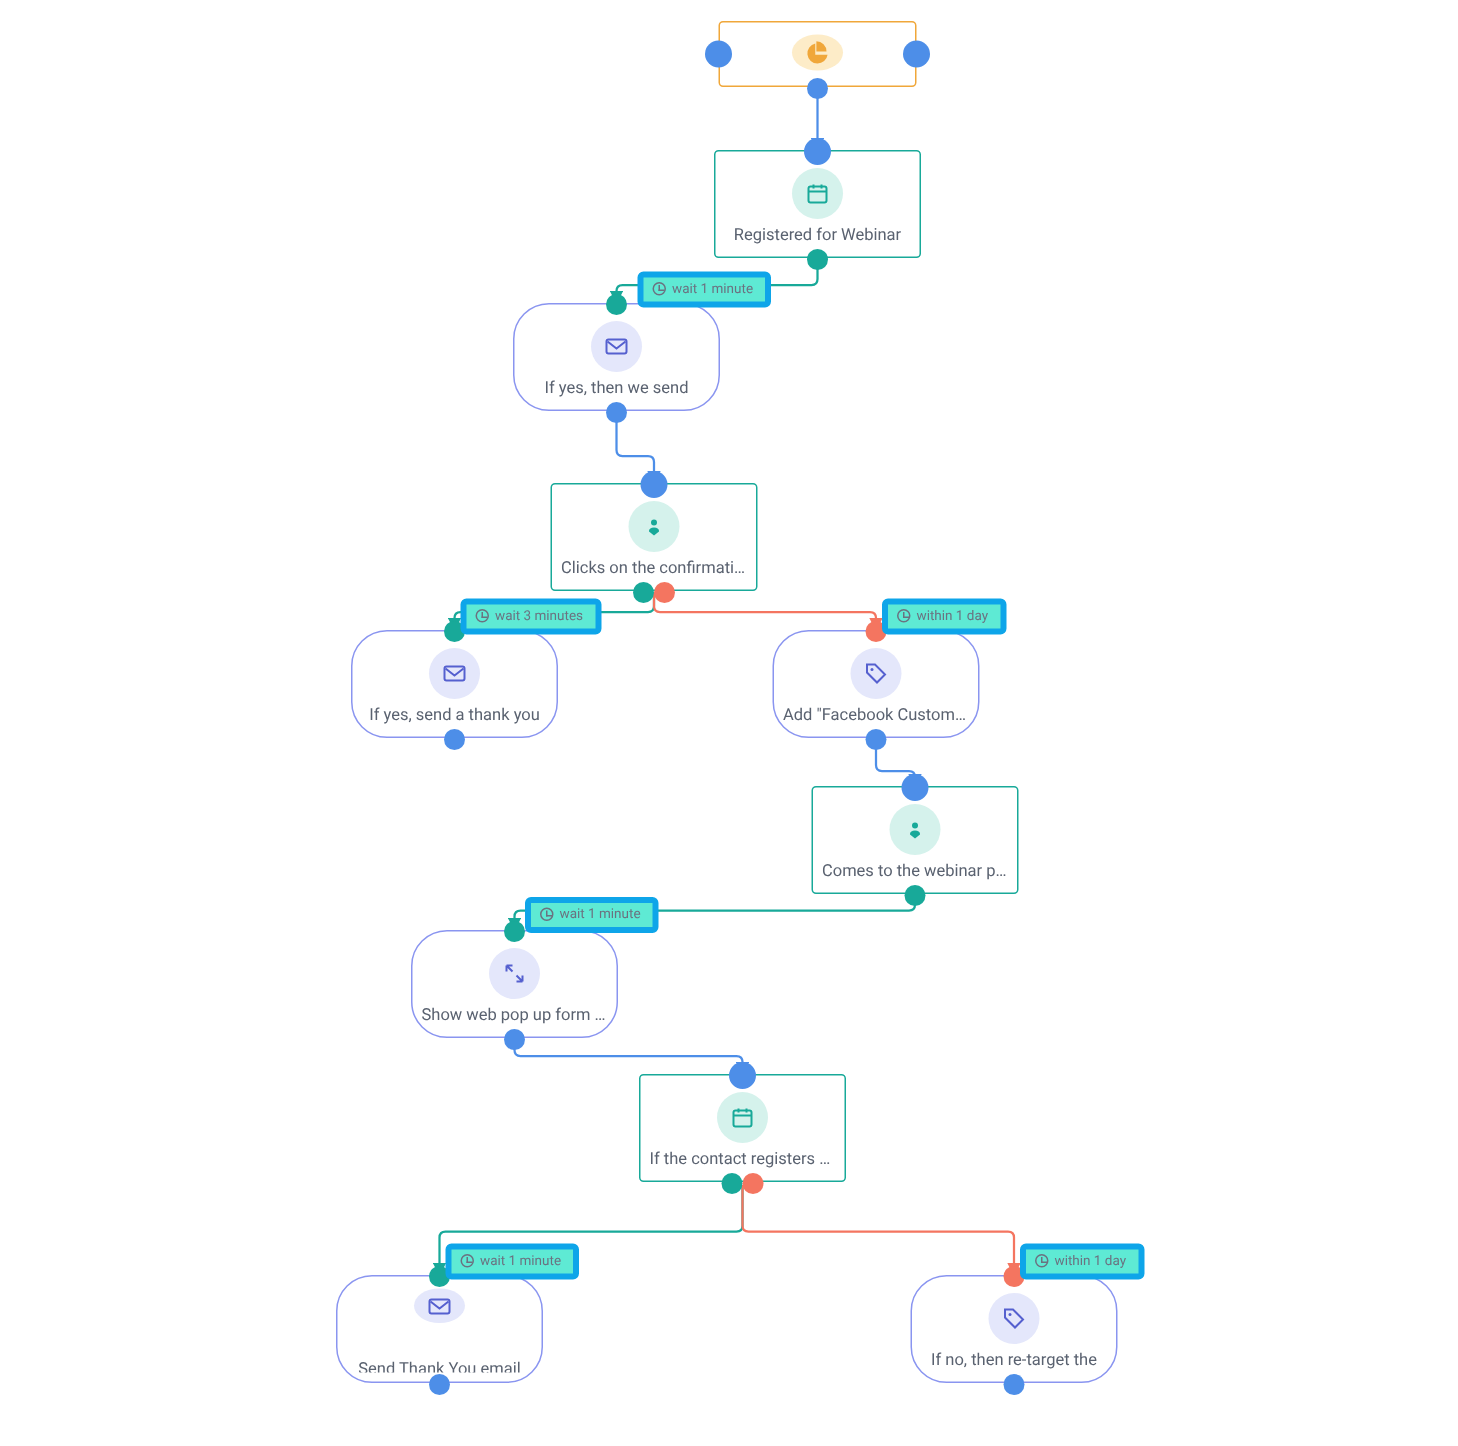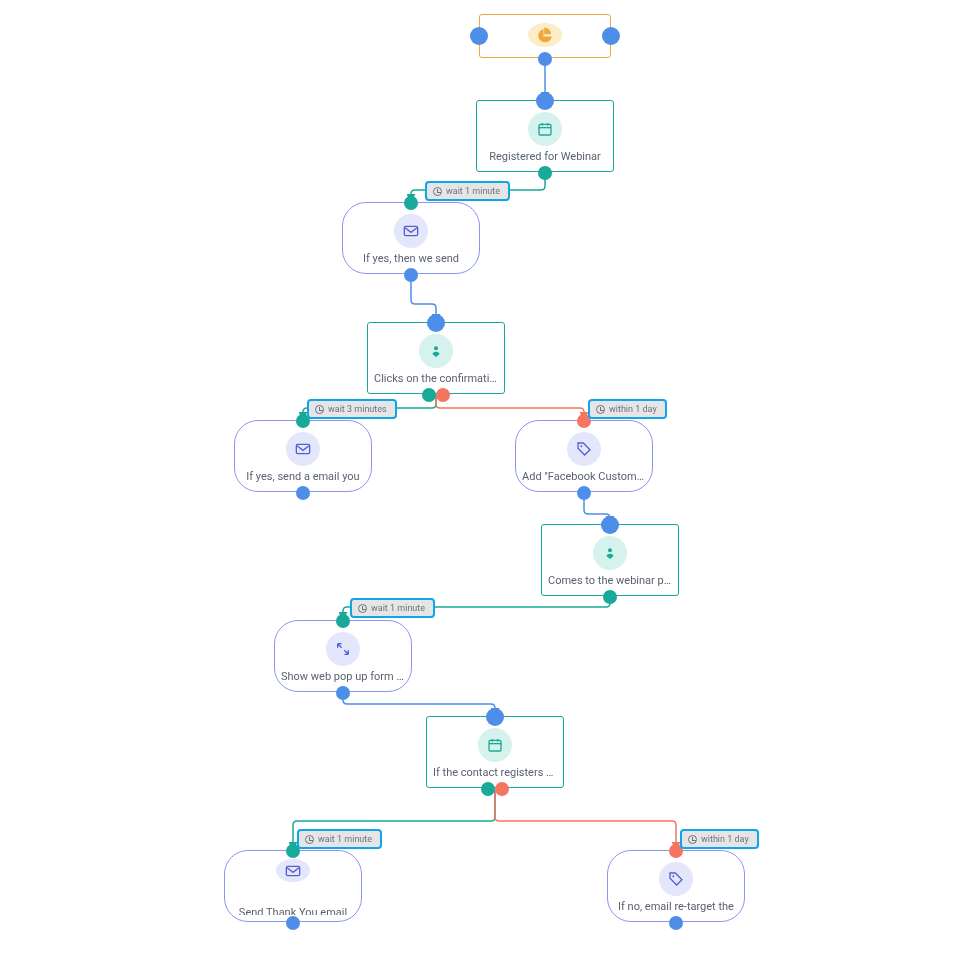--- a/index.html
+++ b/index.html
@@ -67,28 +67,28 @@
     height: 14px;
     border-radius: 50%;
     pointer-events: none;
   }
   .dot.big { width: 18px; height: 18px; }
   .dot.blue { background: #4d8ee8; }
   .dot.green { background: #18a999; }
   .dot.red { background: #f47560; }
   .pill {
     position: absolute;
-    background: #e5e5e5;
-    border: 2px solid #0ea5e9;
+    background: #5eead4;
+    border: 4px solid #0ea5e9;
     border-radius: 4px;
     font-size: 9px;
     color: #6b7280;
     padding: 3px 8px 3px 6px;
     display: flex;
-    align-items: center;
+    align-items: flex-start;
     gap: 4px;
     white-space: nowrap;
   }
   .pill .clock {
     width: 9px; height: 9px;
     border: 1px solid #6b7280;
     border-radius: 50%;
     position: relative;
   }
   .pill .clock::after {
@@ -193,21 +193,21 @@
 <div class="dot green" style="left:422px; top:388px;"></div>
 <div class="dot red" style="left:436px; top:388px;"></div>
 
 <div class="node action" style="left:234px; top:420px; width:138px; height:72px;">
   <div class="icon-wrap">
     <svg width="16" height="14" viewBox="0 0 24 20">
           <rect x="2" y="3" width="20" height="14" rx="2" fill="none" stroke="#5560cf" stroke-width="2"></rect>
           <path d="M3 5l9 7 9-7" fill="none" stroke="#5560cf" stroke-width="2"></path>
         </svg>
   </div>
-  <div class="label">If yes, send a email you</div>
+  <div class="label">If yes, send a thank you</div>
 </div>
 <div class="dot green" style="left:296px; top:414px;"></div>
 <div class="dot blue" style="left:296px; top:486px;"></div>
 <div class="pill" style="left:307px; top:399px;">
   <span class="clock"></span>
   <span>wait 3 minutes</span>
 </div>
 
 <div class="node action" style="left:515px; top:420px; width:138px; height:72px;">
   <div class="icon-wrap">
@@ -283,21 +283,21 @@
   <span>wait 1 minute</span>
 </div>
 
 <div class="node action" style="left:607px; top:850px; width:138px; height:72px;">
   <div class="icon-wrap">
     <svg width="16" height="16" viewBox="0 0 24 24">
           <path d="M3 3h8l10 10-8 8L3 11V3z" fill="none" stroke="#5560cf" stroke-width="2"></path>
           <circle cx="8" cy="8" r="1.5" fill="#5560cf"></circle>
         </svg>
   </div>
-  <div class="label">If no, email re-target the</div>
+  <div class="label">If no, then re-target the</div>
 </div>
 <div class="dot red" style="left:669px; top:844px;"></div>
 <div class="dot blue" style="left:669px; top:916px;"></div>
 <div class="pill" style="left:680px; top:829px;">
   <span class="clock"></span>
   <span>within 1 day</span>
 </div>
 
 </div>
 

